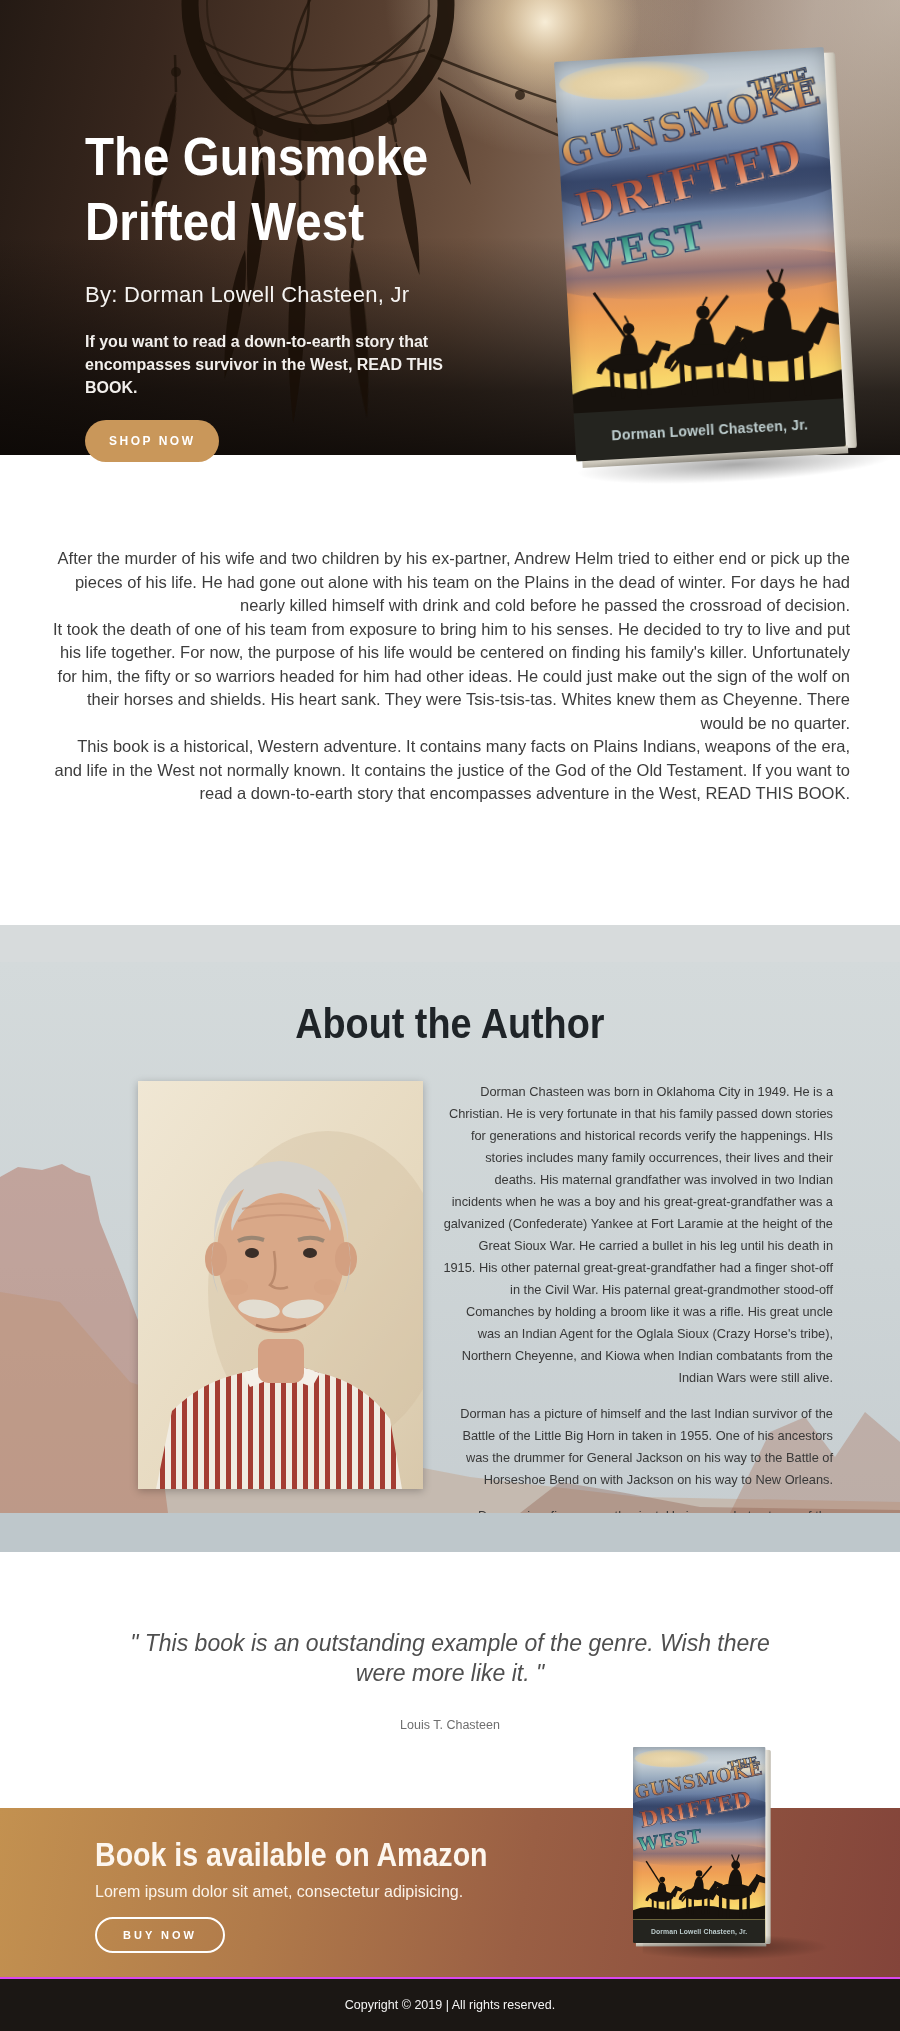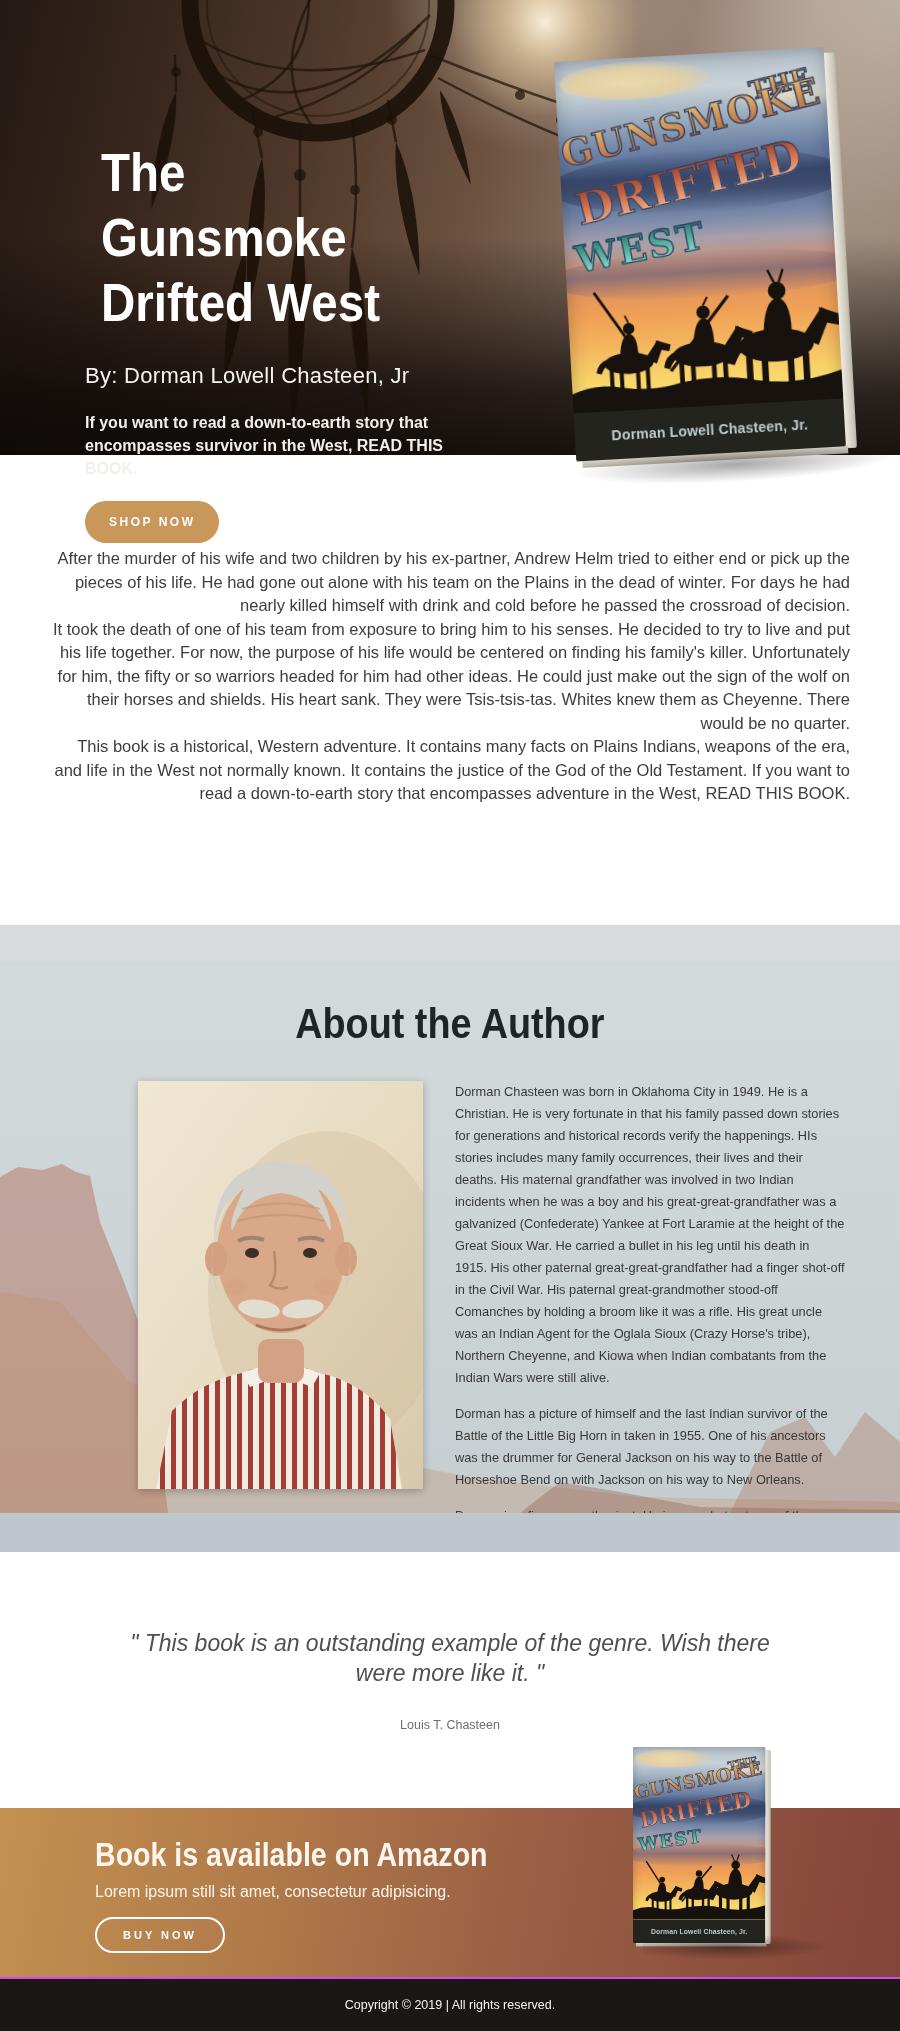--- a/index.html
+++ b/index.html
@@ -8,21 +8,21 @@
 
   
   .hero{position:relative;width:900px;height:455px;z-index:2;
     background:
       radial-gradient(circle at 100% 0%, rgba(232,224,214,.45), rgba(232,224,214,0) 28%),
       radial-gradient(circle at 60% 0%, rgba(255,240,212,.5), rgba(255,240,212,0) 22%),
       linear-gradient(to bottom, rgba(14,10,8,0) 52%, rgba(12,9,7,.78) 86%, rgba(10,7,5,.9) 100%),
       linear-gradient(102deg,#241a14 0%,#37261d 16%,#50392b 34%,#6d5240 52%,#8a7262 68%,#a08d7f 82%,#93816f 100%);}
   .hero svg.dreamcatcher{position:absolute;left:0;top:0;z-index:1;}
   .hero-text{position:absolute;left:85px;top:124px;z-index:5;width:400px;}
-  .hero-title{color:#fff;font-size:54px;font-weight:bold;line-height:65px;letter-spacing:0;margin:16px;}
+  .hero-title{color:#fff;font-size:54px;font-weight:bold;line-height:65px;letter-spacing:0;margin:0;}
   .hero-title span{display:block;transform:scaleX(.88);transform-origin:left;}
   .hero-byline{color:#f6f4f2;font-size:22px;font-weight:400;margin-top:28px;letter-spacing:.3px;}
   .hero-desc{color:#f2efec;font-size:16px;line-height:23px;margin-top:22px;width:380px;font-weight:600;}
   .btn-shop{display:inline-block;margin-top:21px;background:#c9975a;color:#fff;font-size:12px;font-weight:bold;
     letter-spacing:2.5px;padding:14px 24px;border-radius:22px;border:none;cursor:pointer;font-family:"Liberation Sans",sans-serif;}
 
   
   .book-wrap{position:absolute;width:270px;height:400px;}
   .book-wrap.hero-book{left:554px;top:62px;transform:rotate(-3.2deg);transform-origin:top left;z-index:4;}
   .page-edge{position:absolute;right:-11px;top:6px;width:12px;height:396px;
@@ -68,21 +68,21 @@
   .about-topband{height:37px;background:#d7dbdc;}
   .about-main{position:relative;height:551px;overflow:hidden;
     background:linear-gradient(180deg,#d4dadb 0%,#cdd4d6 55%,#c7ced1 100%);}
   .about-main svg.mesas{position:absolute;left:0;bottom:0;width:900px;height:551px;}
   .about-bottomband{height:39px;background:#bec7cb;}
   .about-heading{position:relative;z-index:2;text-align:center;margin:0;padding-top:38px;
     color:#1f2428;font-size:42px;font-weight:bold;}
   .about-heading span{display:inline-block;transform:scaleX(.9);}
   .about-content{position:relative;z-index:2;display:flex;margin-left:138px;margin-top:33px;width:710px;}
   .author-photo{width:285px;height:408px;flex:0 0 285px;box-shadow:0 2px 8px rgba(0,0,0,.25);background:#e8dcc4;}
-  .bio-col{margin-left:32px;width:390px;}
+  .bio-col{margin-left:20px;width:390px;text-align:right;}
   .bio-col p{margin:0 0 14px 0;color:#383838;font-size:12.8px;line-height:22px;}
 
   
   .testimonial{position:relative;width:900px;height:256px;background:#fff;box-sizing:border-box;padding-top:76px;}
   .quote{margin:0 auto;width:640px;text-align:center;font-style:italic;color:#4f4f4f;
     font-size:23px;line-height:30px;font-weight:500;}
   .attribution{margin-top:30px;text-align:center;color:#6e6e6e;font-size:12.5px;}
 
   
   .amazon{position:relative;width:900px;height:169px;box-sizing:border-box;padding-left:95px;padding-top:26px;
@@ -318,21 +318,21 @@
     <div class="about-bottomband"></div>
   </div>
 
   <div class="testimonial">
     <p class="quote">" This book is an outstanding example of the genre. Wish there were more like it. "</p>
     <div class="attribution">Louis T. Chasteen</div>
   </div>
 
   <div class="amazon">
     <h2 class="amazon-heading"><span>Book is available on Amazon</span></h2>
-    <div class="amazon-sub">Lorem ipsum still sit amet, consectetur adipisicing.</div>
+    <div class="amazon-sub">Lorem ipsum dolor sit amet, consectetur adipisicing.</div>
     <button class="btn-buy">BUY NOW</button>
 
     
     <div class="book-wrap amazon-book">
       <div class="page-edge"></div>
       <div class="bottom-edge"></div>
       <div class="book-shadow"></div>
       <div class="cover">
         <div class="cloud1"></div>
         <div class="cloud2"></div>

